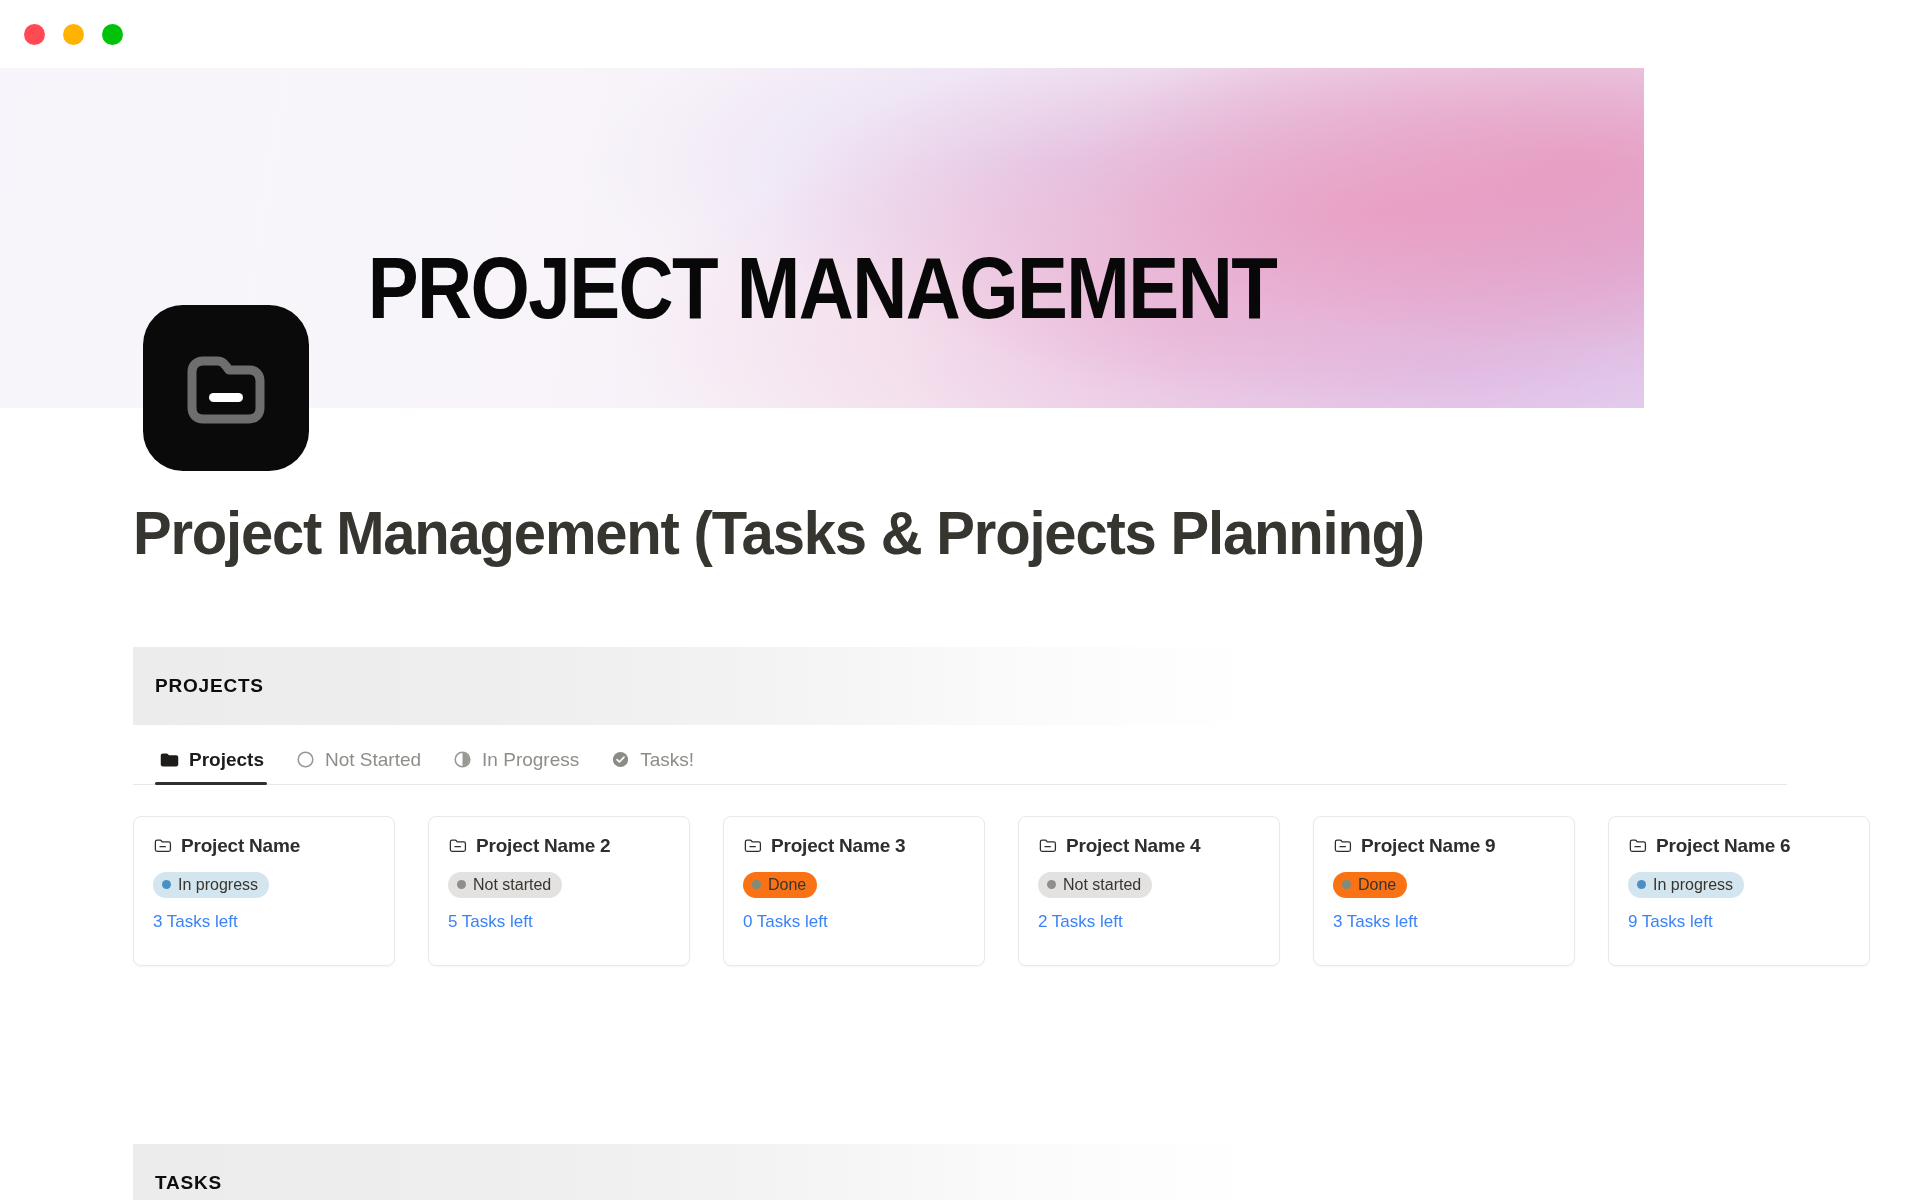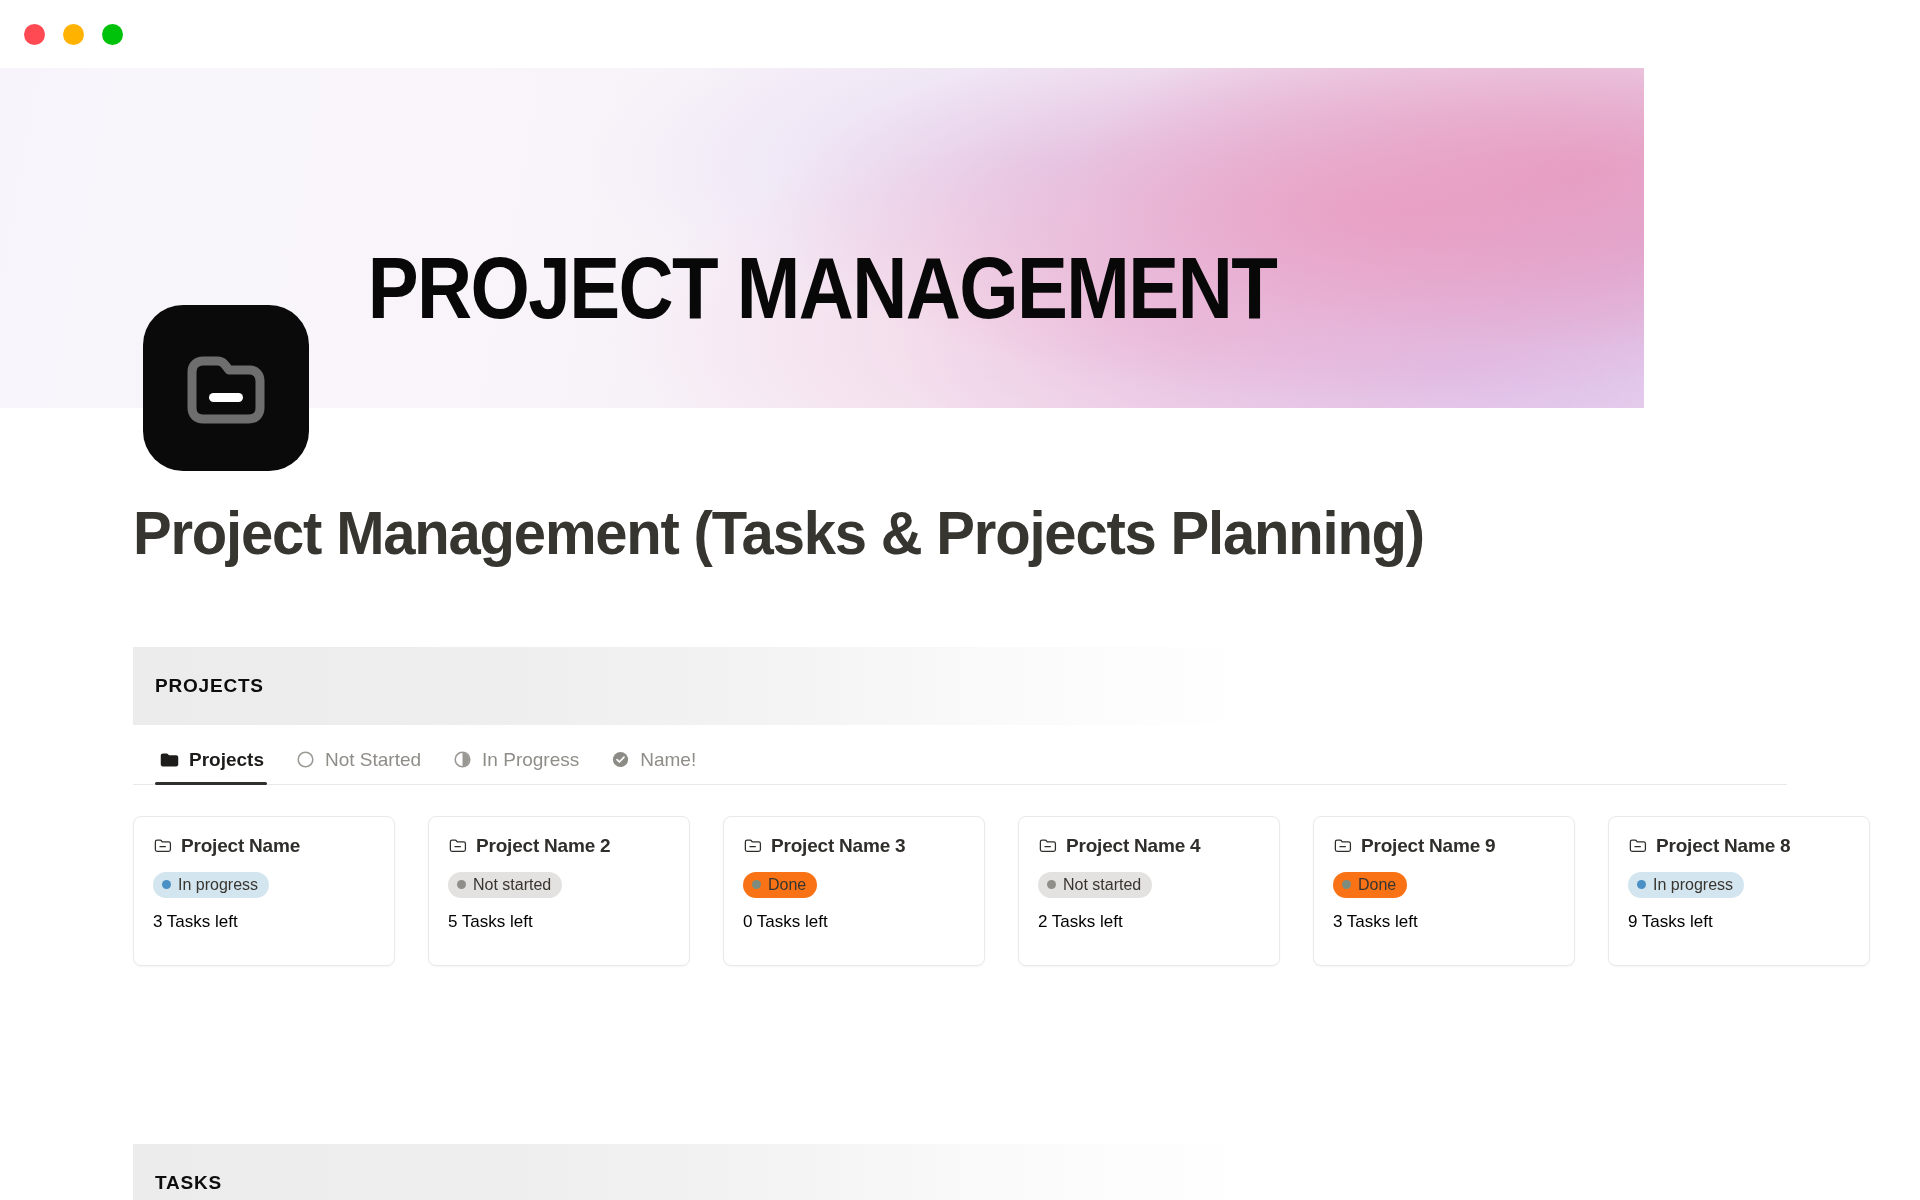--- a/index.html
+++ b/index.html
@@ -153,21 +153,21 @@
     font-size:16px; color:#38352f;
     margin-top:15px;
   }
   .badge .dot { width:9px; height:9px; border-radius:50%; flex:none; }
   .badge.inprogress { background:#d3e5ef; }
   .badge.inprogress .dot { background:#4a90c4; }
   .badge.notstarted { background:#e3e2e0; }
   .badge.notstarted .dot { background:#908e89; }
   .badge.done { background:#f97316; }
   .badge.done .dot { background:#7d8c7d; }
-  .card-meta { margin-top:14px; font-size:17px; color:#000000; }
+  .card-meta { margin-top:14px; font-size:17px; color:#3b82f6; }
 
   .spacer-lg { height:96px; }
 </style>
 </head>
 <body>
 
 <div class="titlebar">
   <div class="lights">
     <span class="light red"></span>
     <span class="light yellow"></span>
@@ -224,21 +224,21 @@
       <span>In Progress</span>
     </div>
 
     <div class="tab">
       <span class="ic">
         <svg width="19" height="19" viewBox="0 0 24 24">
           <circle cx="12" cy="12" r="9.6" fill="#8d8b86"></circle>
           <path d="M7.6 12.2 10.6 15.2 16.4 9" fill="none" stroke="#ffffff" stroke-width="2.1" stroke-linecap="round" stroke-linejoin="round"></path>
         </svg>
       </span>
-      <span>Name!</span>
+      <span>Tasks!</span>
     </div>
 
   </div>
 
   <div class="cards">
 
     <div class="card">
       <div class="card-title">
         <span class="fi">
           <svg width="19" height="19" viewBox="0 0 24 24">
@@ -324,21 +324,21 @@
     </div>
 
     <div class="card">
       <div class="card-title">
         <span class="fi">
           <svg width="19" height="19" viewBox="0 0 24 24">
               <path d="M3 7.6C3 6.2 3.9 5.3 5.2 5.3h3.9c.8 0 1.2.3 1.6.9l.9 1.3h8.2c1.3 0 2.2.9 2.2 2.3v7.3c0 1.4-.9 2.3-2.2 2.3H5.2C3.9 19.4 3 18.5 3 17.1Z" fill="none" stroke="#2f2e2b" stroke-width="1.6" stroke-linejoin="round"></path>
               <rect x="8" y="12.6" width="8.4" height="1.7" rx="0.85" fill="#2f2e2b"></rect>
             </svg>
         </span>
-        <span>Project Name 8</span>
+        <span>Project Name 6</span>
       </div>
       <span class="badge inprogress">
         <span class="dot"></span>
         <span>In progress</span>
       </span>
       <div class="card-meta">9 Tasks left</div>
     </div>
 
   </div>
 

